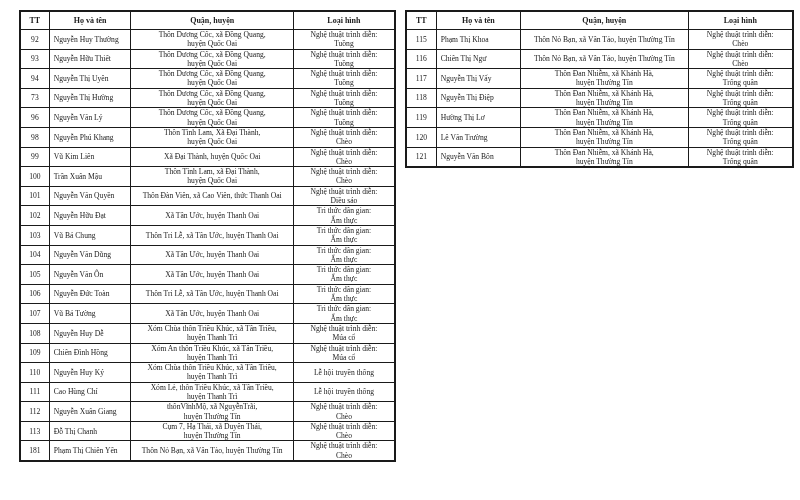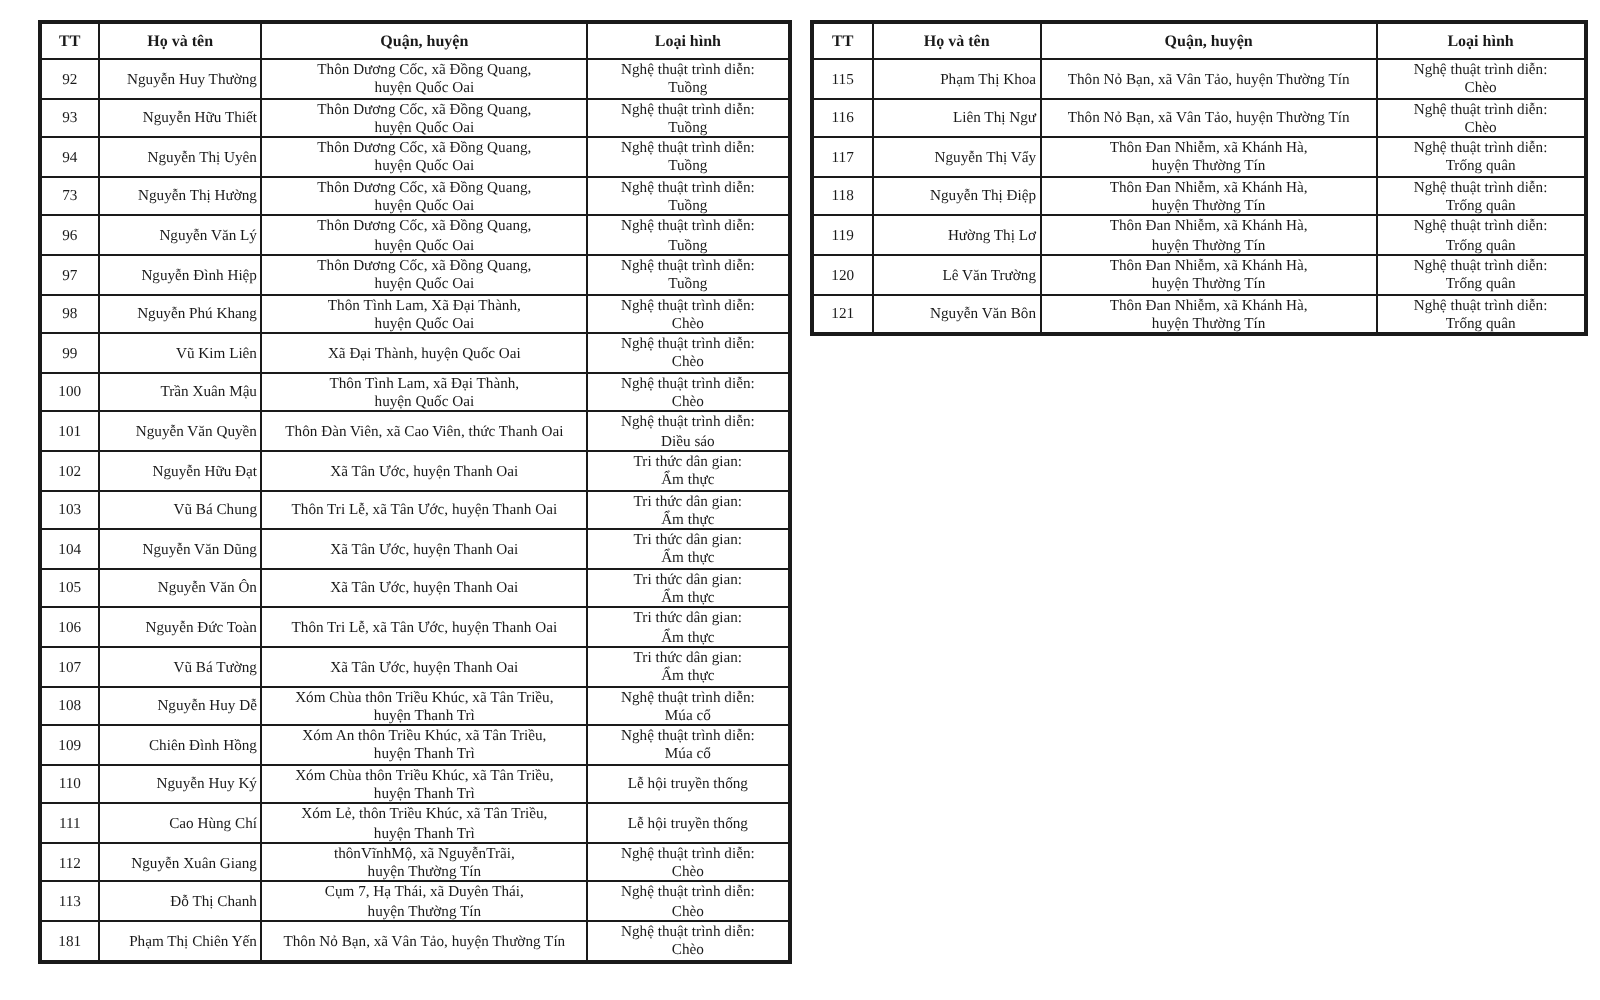--- a/index.html
+++ b/index.html
@@ -40,21 +40,21 @@
     overflow: hidden;
   }
   table.roster th {
     font-weight: bold;
     font-size: 8px;
     line-height: 10px;
     height: 17px;
   }
   table.roster td { height: 17px; }
   table.roster td.col-name {
-    text-align: right;
+    text-align: left;
     padding-left: 4px;
     margin-left: 20px;
   }
 </style>
 </head>
 <body>
 
 <div class="page">
 
   <table id="left-table" class="roster">
@@ -107,28 +107,20 @@
         </tr>
         <tr>
           <td class="col-tt">96</td>
           <td class="col-name">Nguyễn Văn Lý</td>
           <td class="col-district">Thôn Dương Cốc, xã Đồng Quang,
 huyện Quốc Oai</td>
           <td class="col-type">Nghệ thuật trình diễn:
 Tuồng</td>
         </tr>
         <tr>
-          <td class="col-tt">97</td>
-          <td class="col-name">Nguyễn Đình Hiệp</td>
-          <td class="col-district">Thôn Dương Cốc, xã Đồng Quang,
-huyện Quốc Oai</td>
-          <td class="col-type">Nghệ thuật trình diễn:
-Tuồng</td>
-        </tr>
-        <tr>
           <td class="col-tt">98</td>
           <td class="col-name">Nguyễn Phú Khang</td>
           <td class="col-district">Thôn Tình Lam, Xã Đại Thành,
 huyện Quốc Oai</td>
           <td class="col-type">Nghệ thuật trình diễn:
 Chèo</td>
         </tr>
         <tr>
           <td class="col-tt">99</td>
           <td class="col-name">Vũ Kim Liên</td>
@@ -267,21 +259,21 @@
     <tbody>
         <tr>
           <td class="col-tt">115</td>
           <td class="col-name">Phạm Thị Khoa</td>
           <td class="col-district">Thôn Nỏ Bạn, xã Vân Tảo, huyện Thường Tín</td>
           <td class="col-type">Nghệ thuật trình diễn:
 Chèo</td>
         </tr>
         <tr>
           <td class="col-tt">116</td>
-          <td class="col-name">Liên Thị Ngư</td>
+          <td class="col-name">Chiên Thị Ngư</td>
           <td class="col-district">Thôn Nỏ Bạn, xã Vân Tảo, huyện Thường Tín</td>
           <td class="col-type">Nghệ thuật trình diễn:
 Chèo</td>
         </tr>
         <tr>
           <td class="col-tt">117</td>
           <td class="col-name">Nguyễn Thị Vẩy</td>
           <td class="col-district">Thôn Đan Nhiễm, xã Khánh Hà,
 huyện Thường Tín</td>
           <td class="col-type">Nghệ thuật trình diễn:

